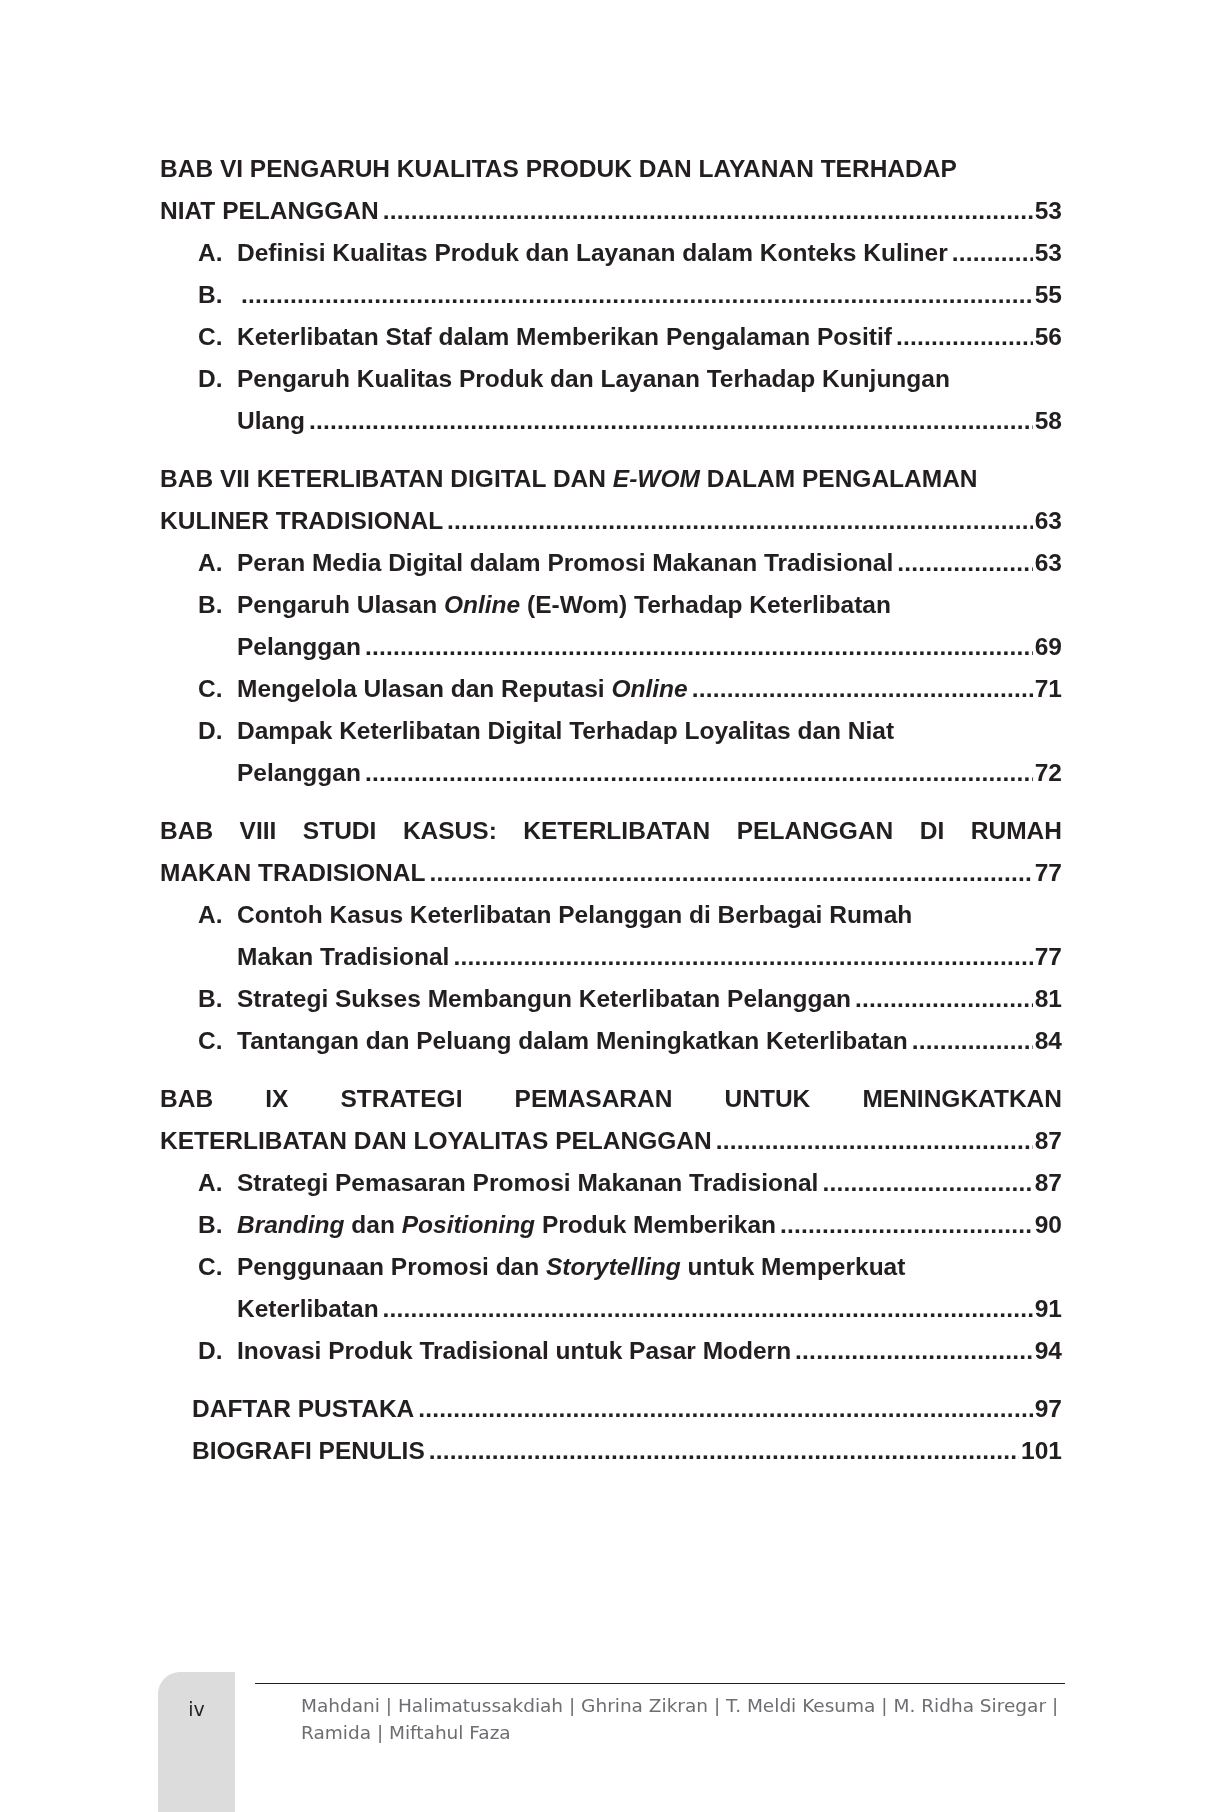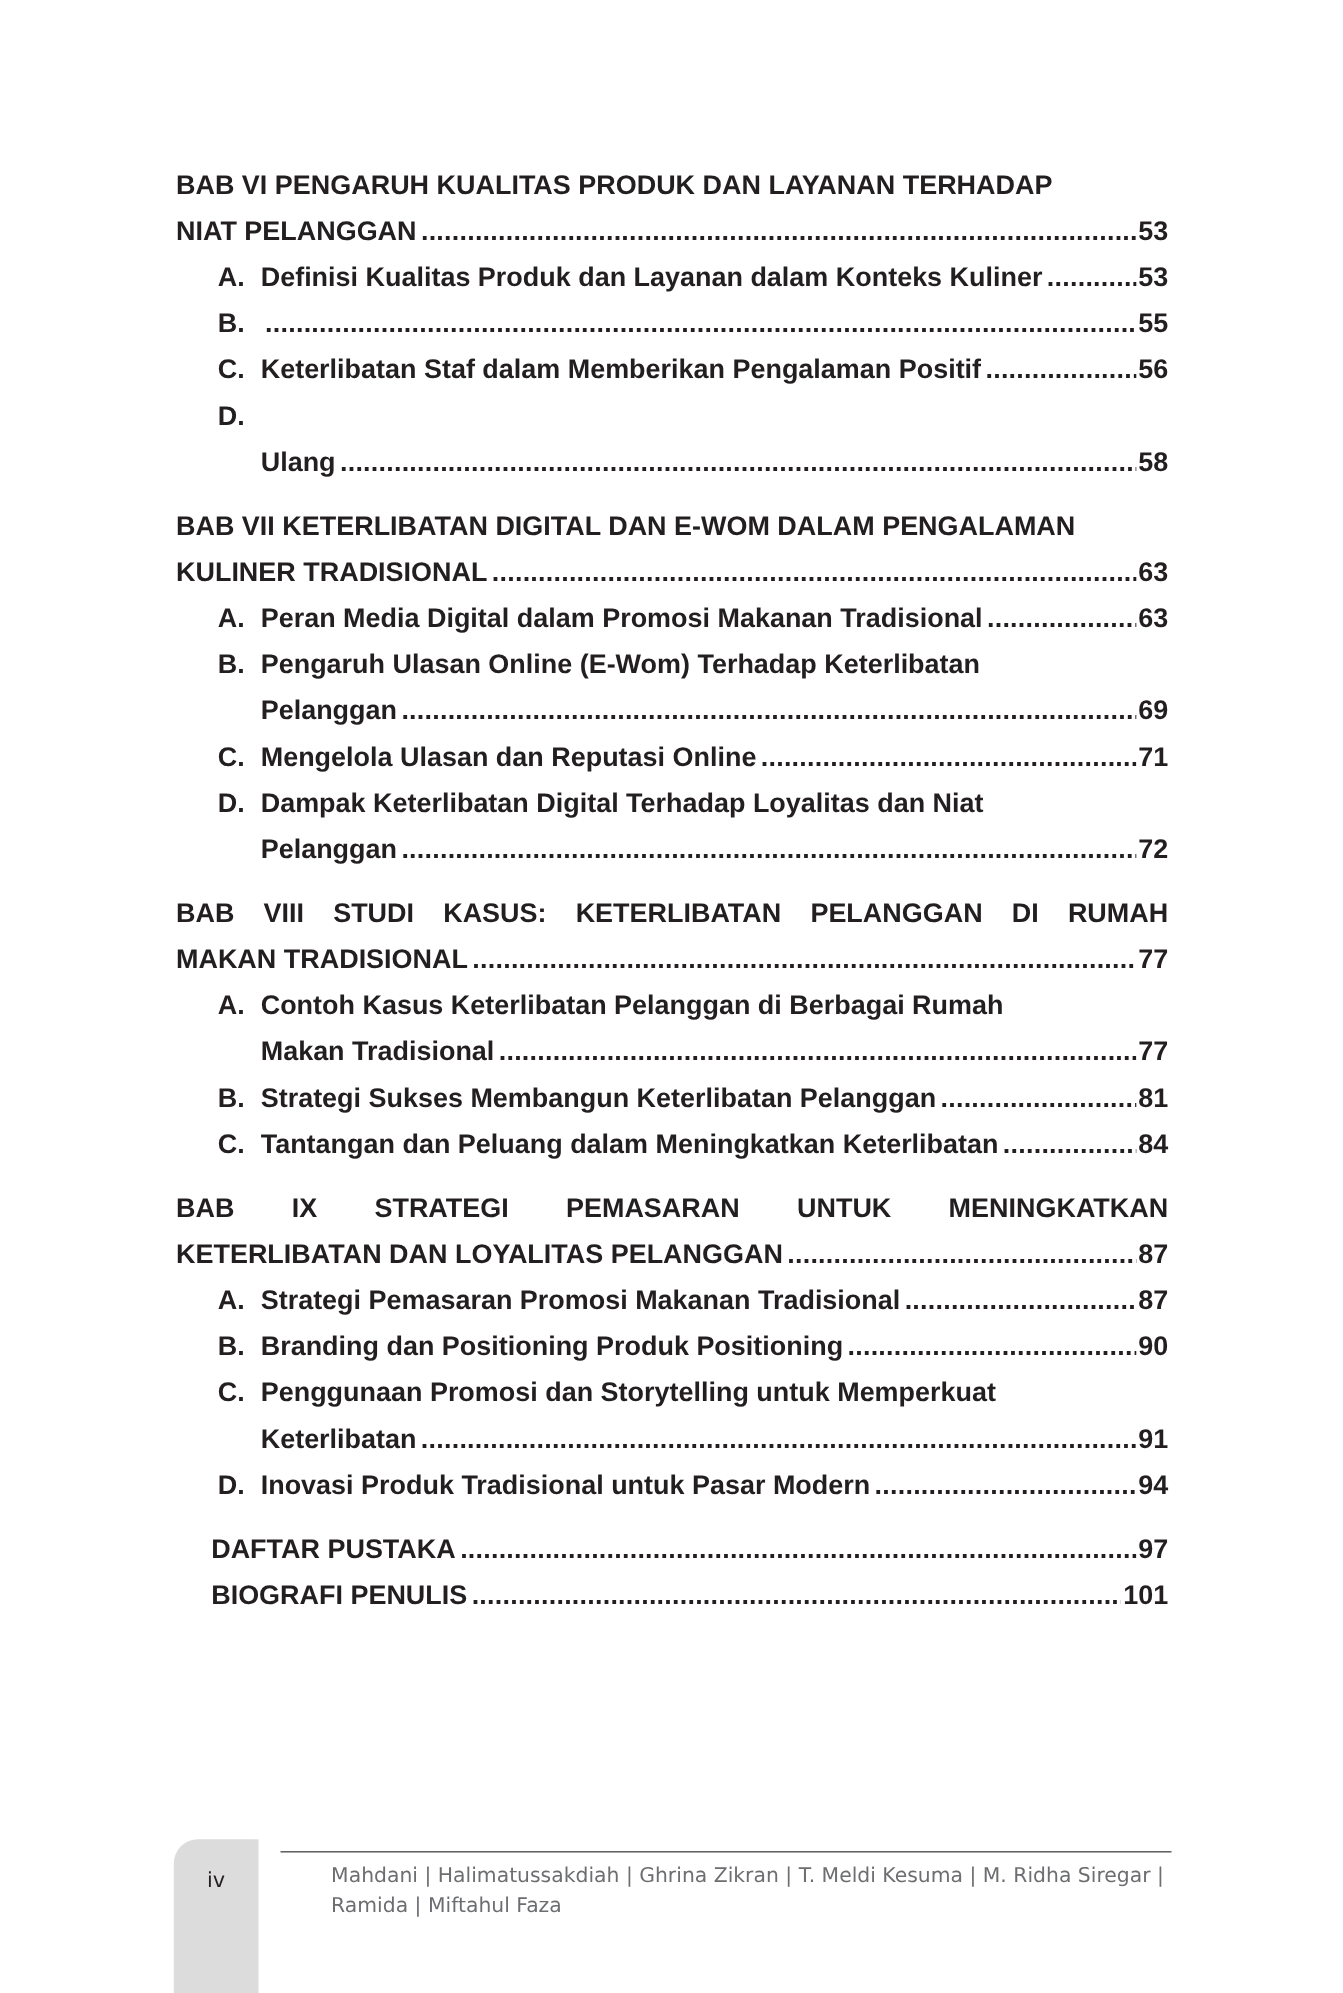--- a/index.html
+++ b/index.html
@@ -10,21 +10,21 @@
   .chapter:first-child { margin-top: 0; }
   .chapter .line { font-weight: bold; }
   .chapter .line.just { justify-content: space-between; }
   .item .line { padding-left: 38px; }
   .item .line .letter { width: 39px; flex: 0 0 39px; }
   .item .line.cont { padding-left: 77px; }
   .leader { flex: 1 1 auto; overflow: hidden; margin: 0 2px 0 4px; letter-spacing: 1.2px; }
   .leader::after { content: "........................................................................................................................................................................................................................................................................................................"; }
   .chapter .leader { letter-spacing: 0.2px; }
   .page { flex: 0 0 auto; }
-  .it { }
+  .it { font-style: italic; }
   .seg { white-space: pre; }
   .backmatter { margin-top: 16px; }
   .backmatter .line { font-weight: bold; margin-left: 32px; }
   .backmatter .leader { letter-spacing: 0.2px; }
 
   #footer-tab { position: absolute; left: 158px; top: 1672px; width: 77px; height: 140px; background: #dcdcdc; border-top-left-radius: 22px; }
   #page-number { position: absolute; left: 0; width: 77px; top: 26px; text-align: center; font-family: "DejaVu Sans", sans-serif; font-size: 19px; color: #231f20; }
   #footer-rule { position: absolute; left: 255px; top: 1683px; width: 810px; height: 0; border-top: 1.5px solid #231f20; }
   #footer-authors { position: absolute; left: 257px; top: 1692px; width: 810px; font-family: "DejaVu Sans", sans-serif; font-size: 18.5px; line-height: 27px; color: #6d6e71; margin-left: 44px; }
 </style>
@@ -60,20 +60,21 @@
         <div class="line">
           <span class="letter">C.</span>
           <span class="seg">Keterlibatan Staf dalam Memberikan Pengalaman Positif</span>
           <span class="leader"></span>
           <span class="page">56</span>
         </div>
       </div>
       <div class="item">
         <div class="line">
           <span class="letter">D.</span>
+          <span class="seg">Pengaruh Kualitas Produk dan Layanan Terhadap Kunjungan</span>
         </div>
         <div class="line cont">
           <span class="seg">Ulang</span>
           <span class="leader"></span>
           <span class="page">58</span>
         </div>
       </div>
     </div>
     <div class="chapter">
       <div class="line">
@@ -181,21 +182,21 @@
           <span class="leader"></span>
           <span class="page">87</span>
         </div>
       </div>
       <div class="item">
         <div class="line">
           <span class="letter">B.</span>
           <span class="seg it">Branding</span>
           <span class="seg"> dan </span>
           <span class="seg it">Positioning</span>
-          <span class="seg"> Produk Positioning</span>
+          <span class="seg"> Produk Memberikan</span>
           <span class="leader"></span>
           <span class="page">90</span>
         </div>
       </div>
       <div class="item">
         <div class="line">
           <span class="letter">C.</span>
           <span class="seg">Penggunaan Promosi dan </span>
           <span class="seg it">Storytelling</span>
           <span class="seg"> untuk Memperkuat</span>

